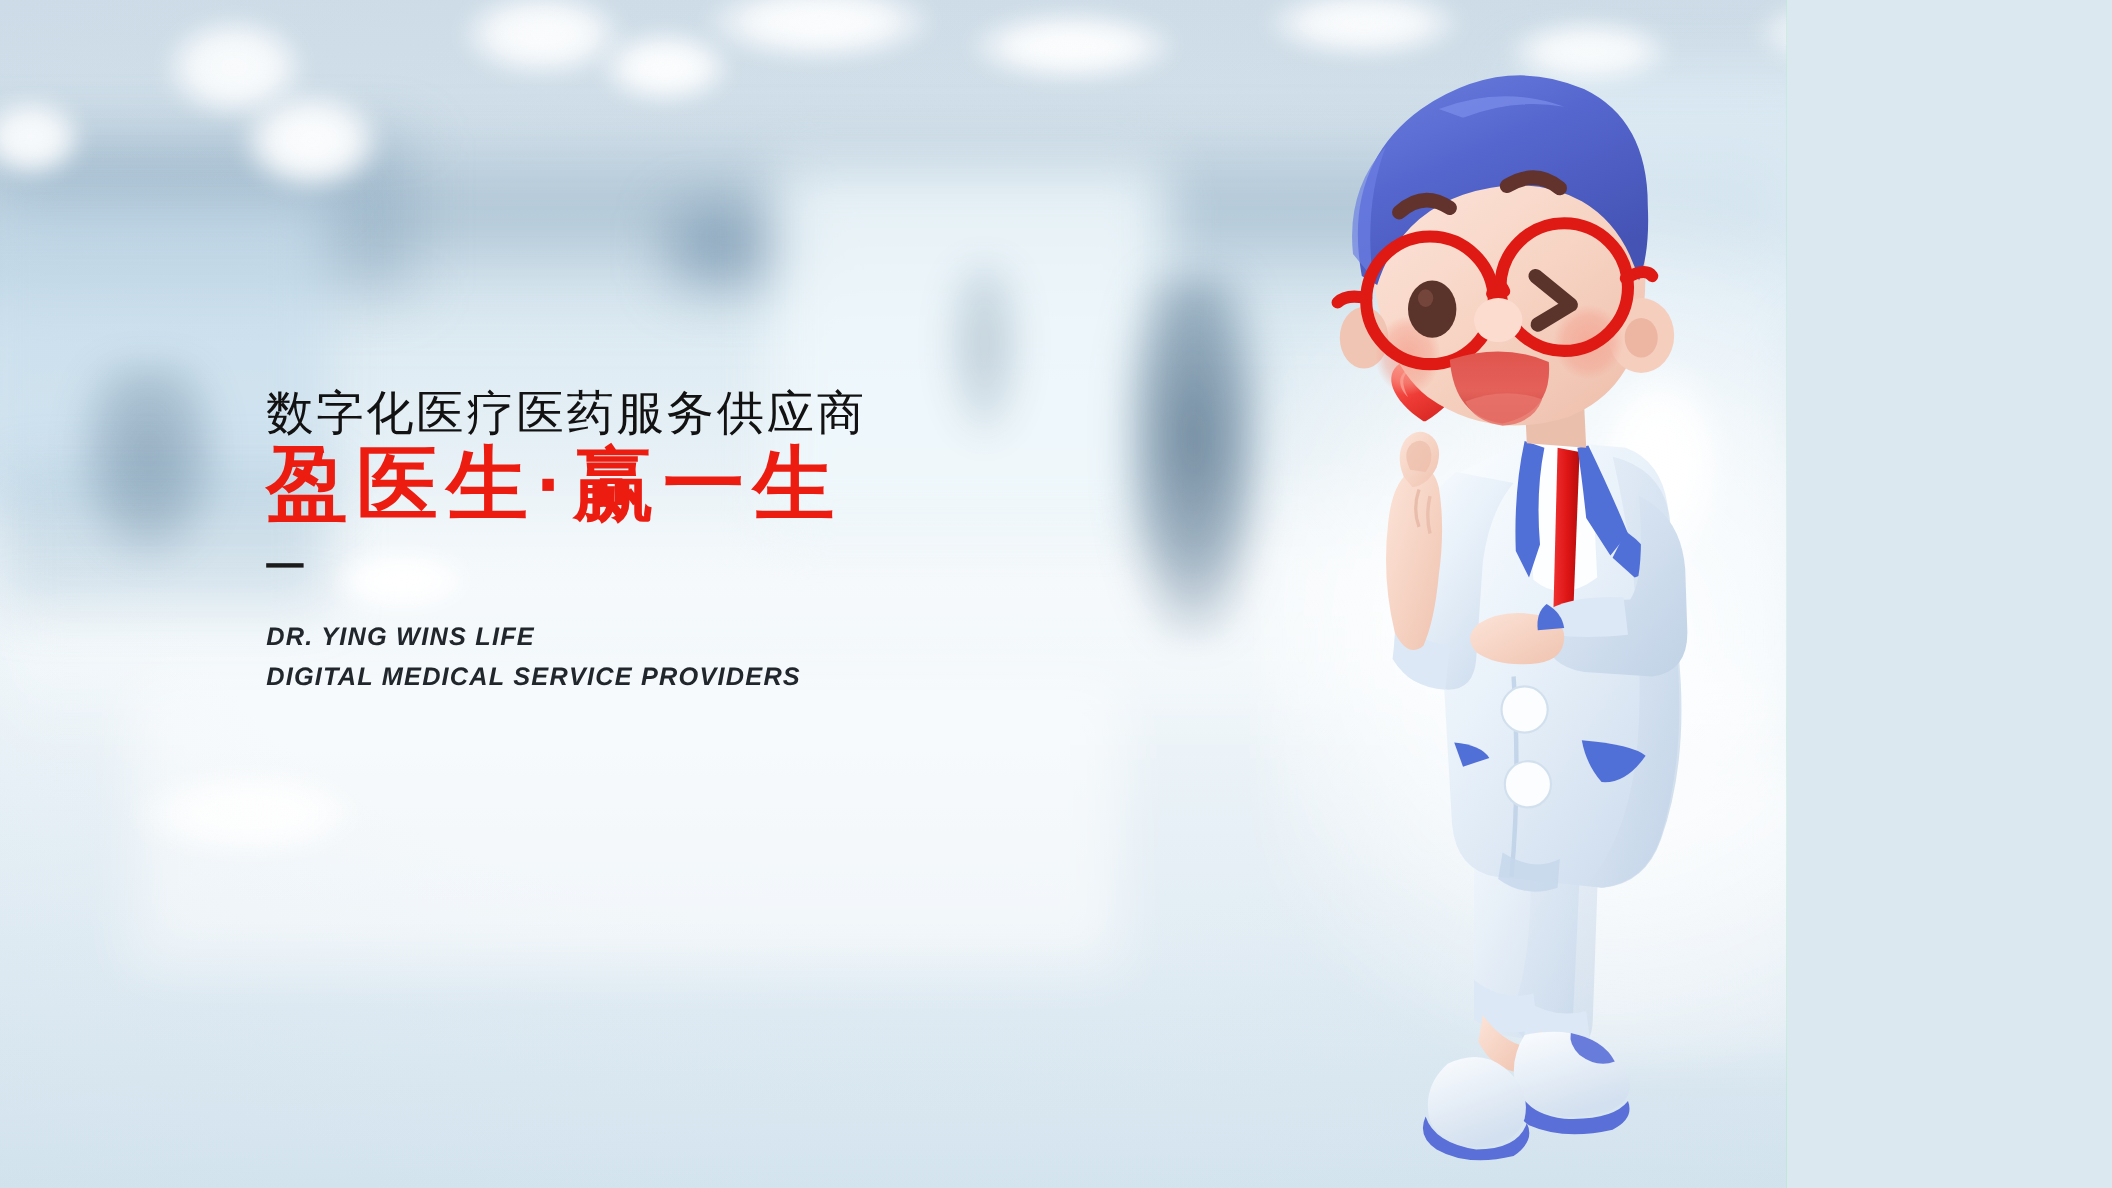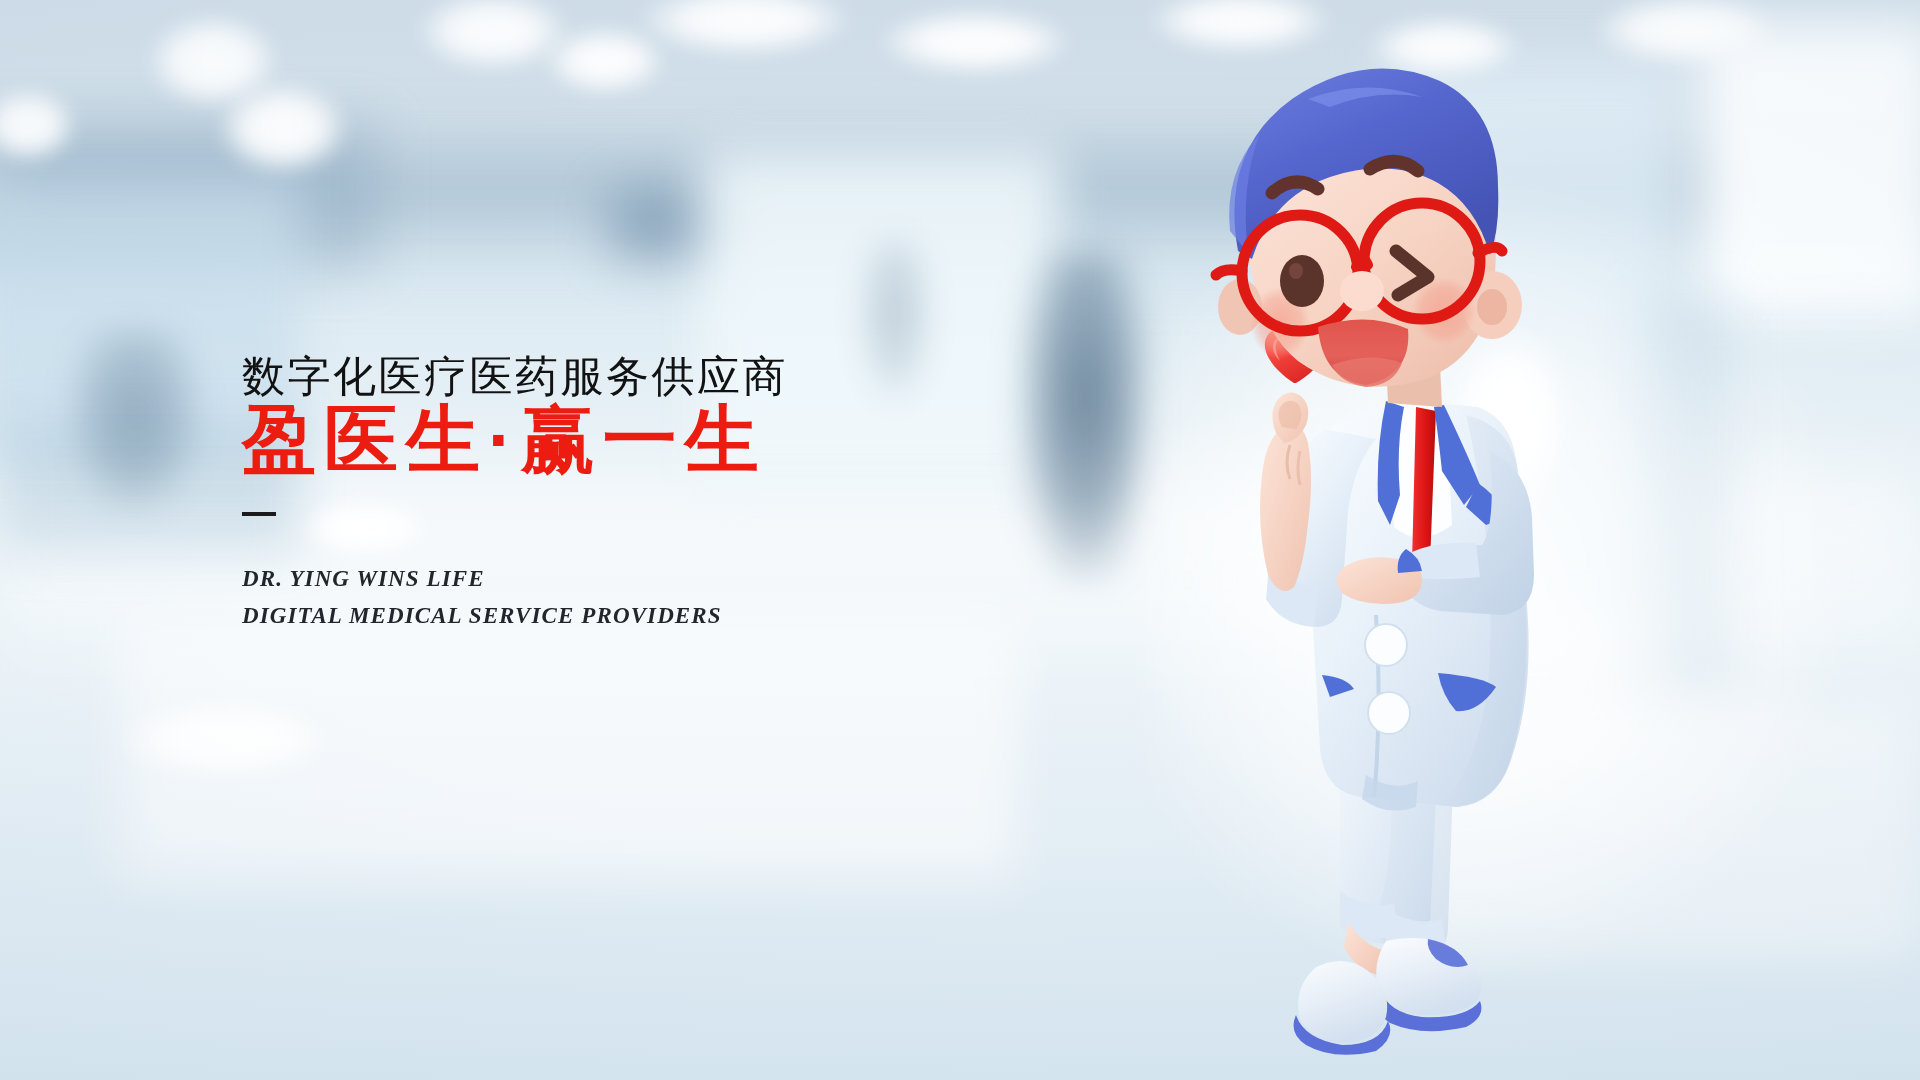--- a/index.html
+++ b/index.html
@@ -6,21 +6,21 @@
   * { margin:0; padding:0; box-sizing:border-box; }
   html, body {
     width:1920px; height:1080px;
     overflow:hidden;
     font-family:"Liberation Sans", sans-serif;
     background:#dce8f0;
   }
 
   #banner {
     position:relative;
-    width:1920px; height:1080px;
+    width:1624px; height:1080px;
     overflow:hidden;
     background:#86efac;
   }
 
   
   .bg-layer { position:absolute; inset:0; }
 
   .bg-base {
     background:
       linear-gradient(180deg,
@@ -124,21 +124,20 @@
 
   .sub {
     margin-top:44px;
     font-style:italic;
     font-weight:bold;
     font-size:23px;
     letter-spacing:1.1px;
     line-height:1.62;
     color:#20262b;
     white-space:nowrap;
-    font-family:Liberation Serif, serif;
   }
 
   
   #mascot { position:absolute; left:1190px; top:55px; width:420px; height:1010px; }
   #mascot svg { width:100%; height:100%; display:block; overflow:visible; }
 </style>
 </head>
 <body>
 
 <div id="banner">

